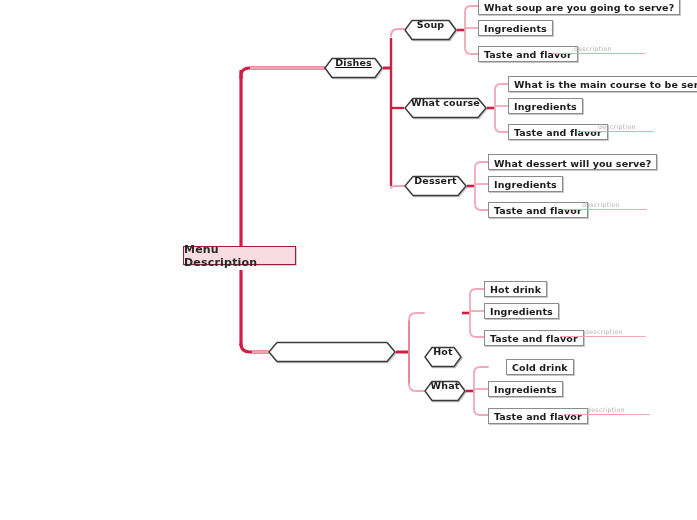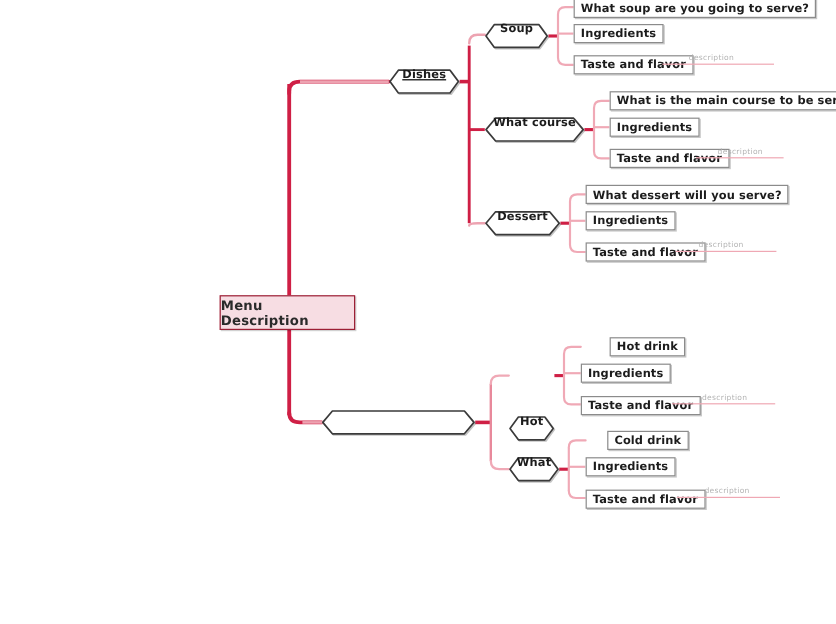--- a/index.html
+++ b/index.html
@@ -121,21 +121,21 @@
     <path d="M470,311 L484,311" stroke="#f0a9b6" stroke-width="1.8" fill="none"></path>
     <path d="M470,331 Q470,337 476,337 L484,337" stroke="#f0a9b6" stroke-width="1.8" fill="none" stroke-linecap="round"></path>
 
     <path d="M466,391 L474,391" stroke="#cf1f45" stroke-width="2.6" fill="none"></path>
     <path d="M474,373 L474,409" stroke="#f0a9b6" stroke-width="1.8" fill="none"></path>
     <path d="M474,373 Q474,367 480,367 L488,367" stroke="#f0a9b6" stroke-width="1.8" fill="none" stroke-linecap="round"></path>
     <path d="M474,389 L488,389" stroke="#f0a9b6" stroke-width="1.8" fill="none"></path>
     <path d="M474,409 Q474,415 480,415 L488,415" stroke="#f0a9b6" stroke-width="1.8" fill="none" stroke-linecap="round"></path>
   </svg>
 
-  <div class="root-node" style="left:183px;top:246px;width:113px;height:29px;">
+  <div class="root-node" style="left:183px;top:246px;width:113px;height:19px;">
     <span>Menu Description</span>
   </div>
 
   <div class="hex" style="left:324px;top:57px;width:59px;height:22px;text-decoration:underline;">
     <svg width="59" height="22" viewBox="0 0 59 22" xmlns="http://www.w3.org/2000/svg">
       <polygon points="8,1.5 51,1.5 58,11 51,20.5 8,20.5 1,11" fill="#ffffff" stroke="#555555" stroke-width="1.4" stroke-linejoin="round" transform="translate(1,1)" opacity=".35"></polygon>
       <polygon points="8,1.5 51,1.5 58,11 51,20.5 8,20.5 1,11" fill="#ffffff" stroke="#3a3a3a" stroke-width="1.4" stroke-linejoin="round"></polygon>
     </svg>
     <span class="hex-label">Dishes</span>
   </div>
@@ -214,21 +214,21 @@
   </div>
 
   <div class="hex" style="left:424px;top:302px;width:38px;height:22px;margin-top:44px;">
     <svg width="38" height="22" viewBox="0 0 38 22" xmlns="http://www.w3.org/2000/svg">
       <polygon points="8,1.5 30,1.5 37,11 30,20.5 8,20.5 1,11" fill="#ffffff" stroke="#555555" stroke-width="1.4" stroke-linejoin="round" transform="translate(1,1)" opacity=".35"></polygon>
       <polygon points="8,1.5 30,1.5 37,11 30,20.5 8,20.5 1,11" fill="#ffffff" stroke="#3a3a3a" stroke-width="1.4" stroke-linejoin="round"></polygon>
     </svg>
     <span class="hex-label">Hot</span>
   </div>
 
-  <div class="leaf" style="left:484px;top:281px;height:16px;margin-left:24px;">
+  <div class="leaf" style="left:484px;top:281px;height:16px;">
     <span>Hot drink</span>
   </div>
   <div class="leaf" style="left:484px;top:303px;height:16px;">
     <span>Ingredients</span>
   </div>
   <div class="leaf" style="left:484px;top:330px;height:16px;">
     <span>Taste and flavor</span>
   </div>
   <div class="desc-tail" style="left:560px;top:323px;width:86px;">
     <span class="tail-label" style="left:25px;">description</span>

